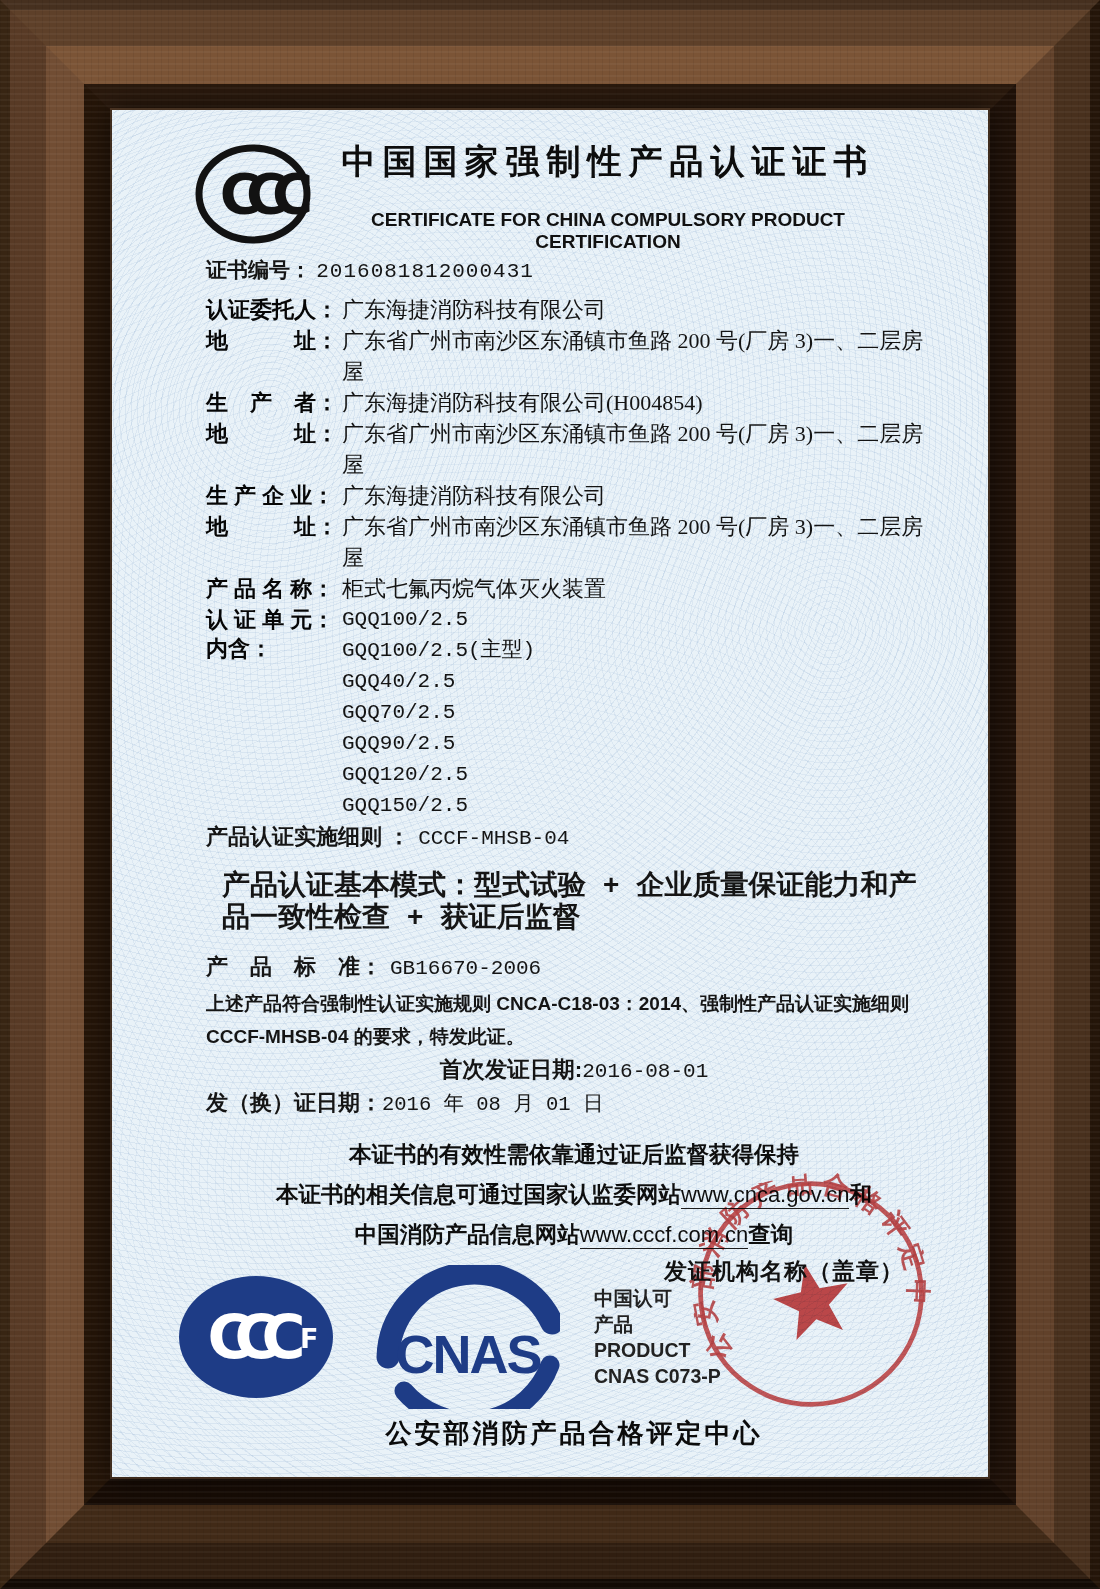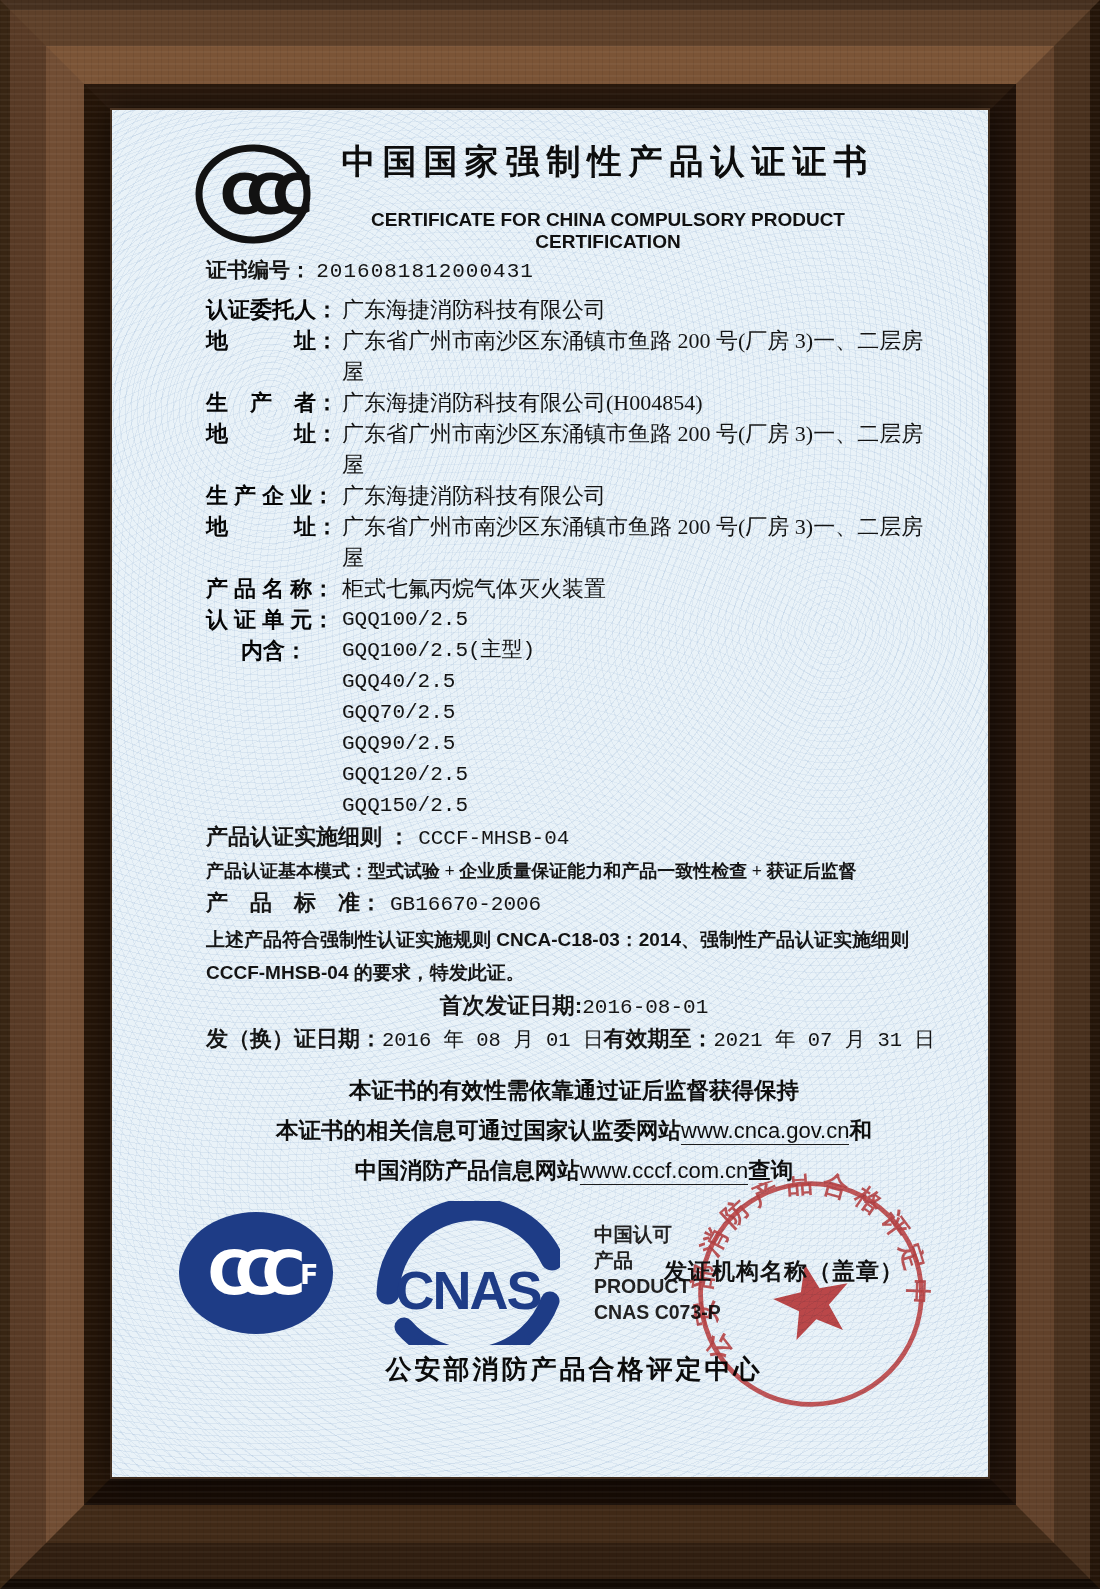--- a/index.html
+++ b/index.html
@@ -41,28 +41,28 @@
   .titles{flex:1;text-align:center;padding-right:46px;}
   .title-cn{font-family:Liberation Sans, sans-serif;font-weight:700;font-size:34px;letter-spacing:7px;color:#0d0d0d;}
   .title-en{font-family:"Liberation Sans","DejaVu Sans",sans-serif;font-weight:600;font-size:19px;margin-top:24px;color:#111;}
   
   .certno{text-align:left;padding-right:40px;font-size:21px;margin:8px 0 10px 0;}
   .certno .lbl{font-family:"Liberation Sans","DejaVu Sans",sans-serif;font-weight:700;}
   .certno .mono{font-size:21px;letter-spacing:1px;}
   
   .frow{display:flex;line-height:31px;font-size:22px;}
   .flabel{flex:0 0 136px;font-family:"Liberation Sans","DejaVu Sans",sans-serif;font-weight:700;color:#060606;white-space:nowrap;}
-  .flabel.r{text-align:center;}
+  .flabel.r{text-align:left;font-family:Liberation Mono, monospace;}
   .fvalue{flex:1;color:#141414;}
   .fvalue.mono{font-size:21px;}
   
   .rule{line-height:32px;font-size:22px;margin:0;}
   .rule .rl{font-family:"Liberation Sans","DejaVu Sans",sans-serif;font-weight:700;}
   .rule .rv{font-family:"Liberation Mono","DejaVu Sans Mono",monospace;font-size:21px;margin-left:8px;}
-  .mode{line-height:32px;font-size:18px;margin:0;font-family:Liberation Serif, serif;font-weight:700;}
+  .mode{line-height:32px;font-size:28px;margin:16px;font-family:Liberation Mono, monospace;font-weight:700;}
   .statement{line-height:33px;font-size:19px;margin:2px 0 0 0;font-family:"Liberation Sans","DejaVu Sans",sans-serif;font-weight:700;}
   .first-issue{text-align:center;font-size:22.5px;line-height:34px;margin:0;}
   .first-issue .rl{font-family:"Liberation Sans","DejaVu Sans",sans-serif;font-weight:700;}
   .first-issue .rv{font-family:"Liberation Mono","DejaVu Sans Mono",monospace;font-size:21px;}
   .issue-row{display:flex;font-size:22px;line-height:28px;}
   .issue-row .rl{font-family:"Liberation Sans","DejaVu Sans",sans-serif;font-weight:700;}
   .issue-row .rv{font-family:"Liberation Mono","DejaVu Sans Mono",monospace;font-size:20.5px;}
   
   .notices{text-align:center;margin-top:16px;}
   .notice{font-family:"Liberation Sans","DejaVu Sans",sans-serif;font-weight:600;font-size:22.5px;line-height:40px;color:#0e0e0e;}
@@ -175,21 +175,20 @@
       <span class="rl">产　品　标　准：</span><span class="rv">GB16670-2006</span>
     </p>
 
     <p class="statement">上述产品符合强制性认证实施规则 CNCA-C18-03：2014、强制性产品认证实施细则 CCCF-MHSB-04 的要求，特发此证。</p>
 
     <p class="first-issue">
       <span class="rl">首次发证日期:</span><span class="rv">2016-08-01</span>
     </p>
     <div class="issue-row">
       <span><span class="rl">发（换）证日期：</span><span class="rv">2016 年 08 月 01 日</span></span>
-      <span><span class="rl">有效期至：</span><span class="rv">2021 年 07 月 31 日</span></span>
     </div>
 
     <div class="notices">
       <div class="notice">
         <span>本证书的有效性需依靠通过证后监督获得保持</span>
       </div>
       <div class="notice">
         <span>本证书的相关信息可通过国家认监委网站</span><span class="link u sans">www.cnca.gov.cn</span><span>和</span>
       </div>
       <div class="notice">

